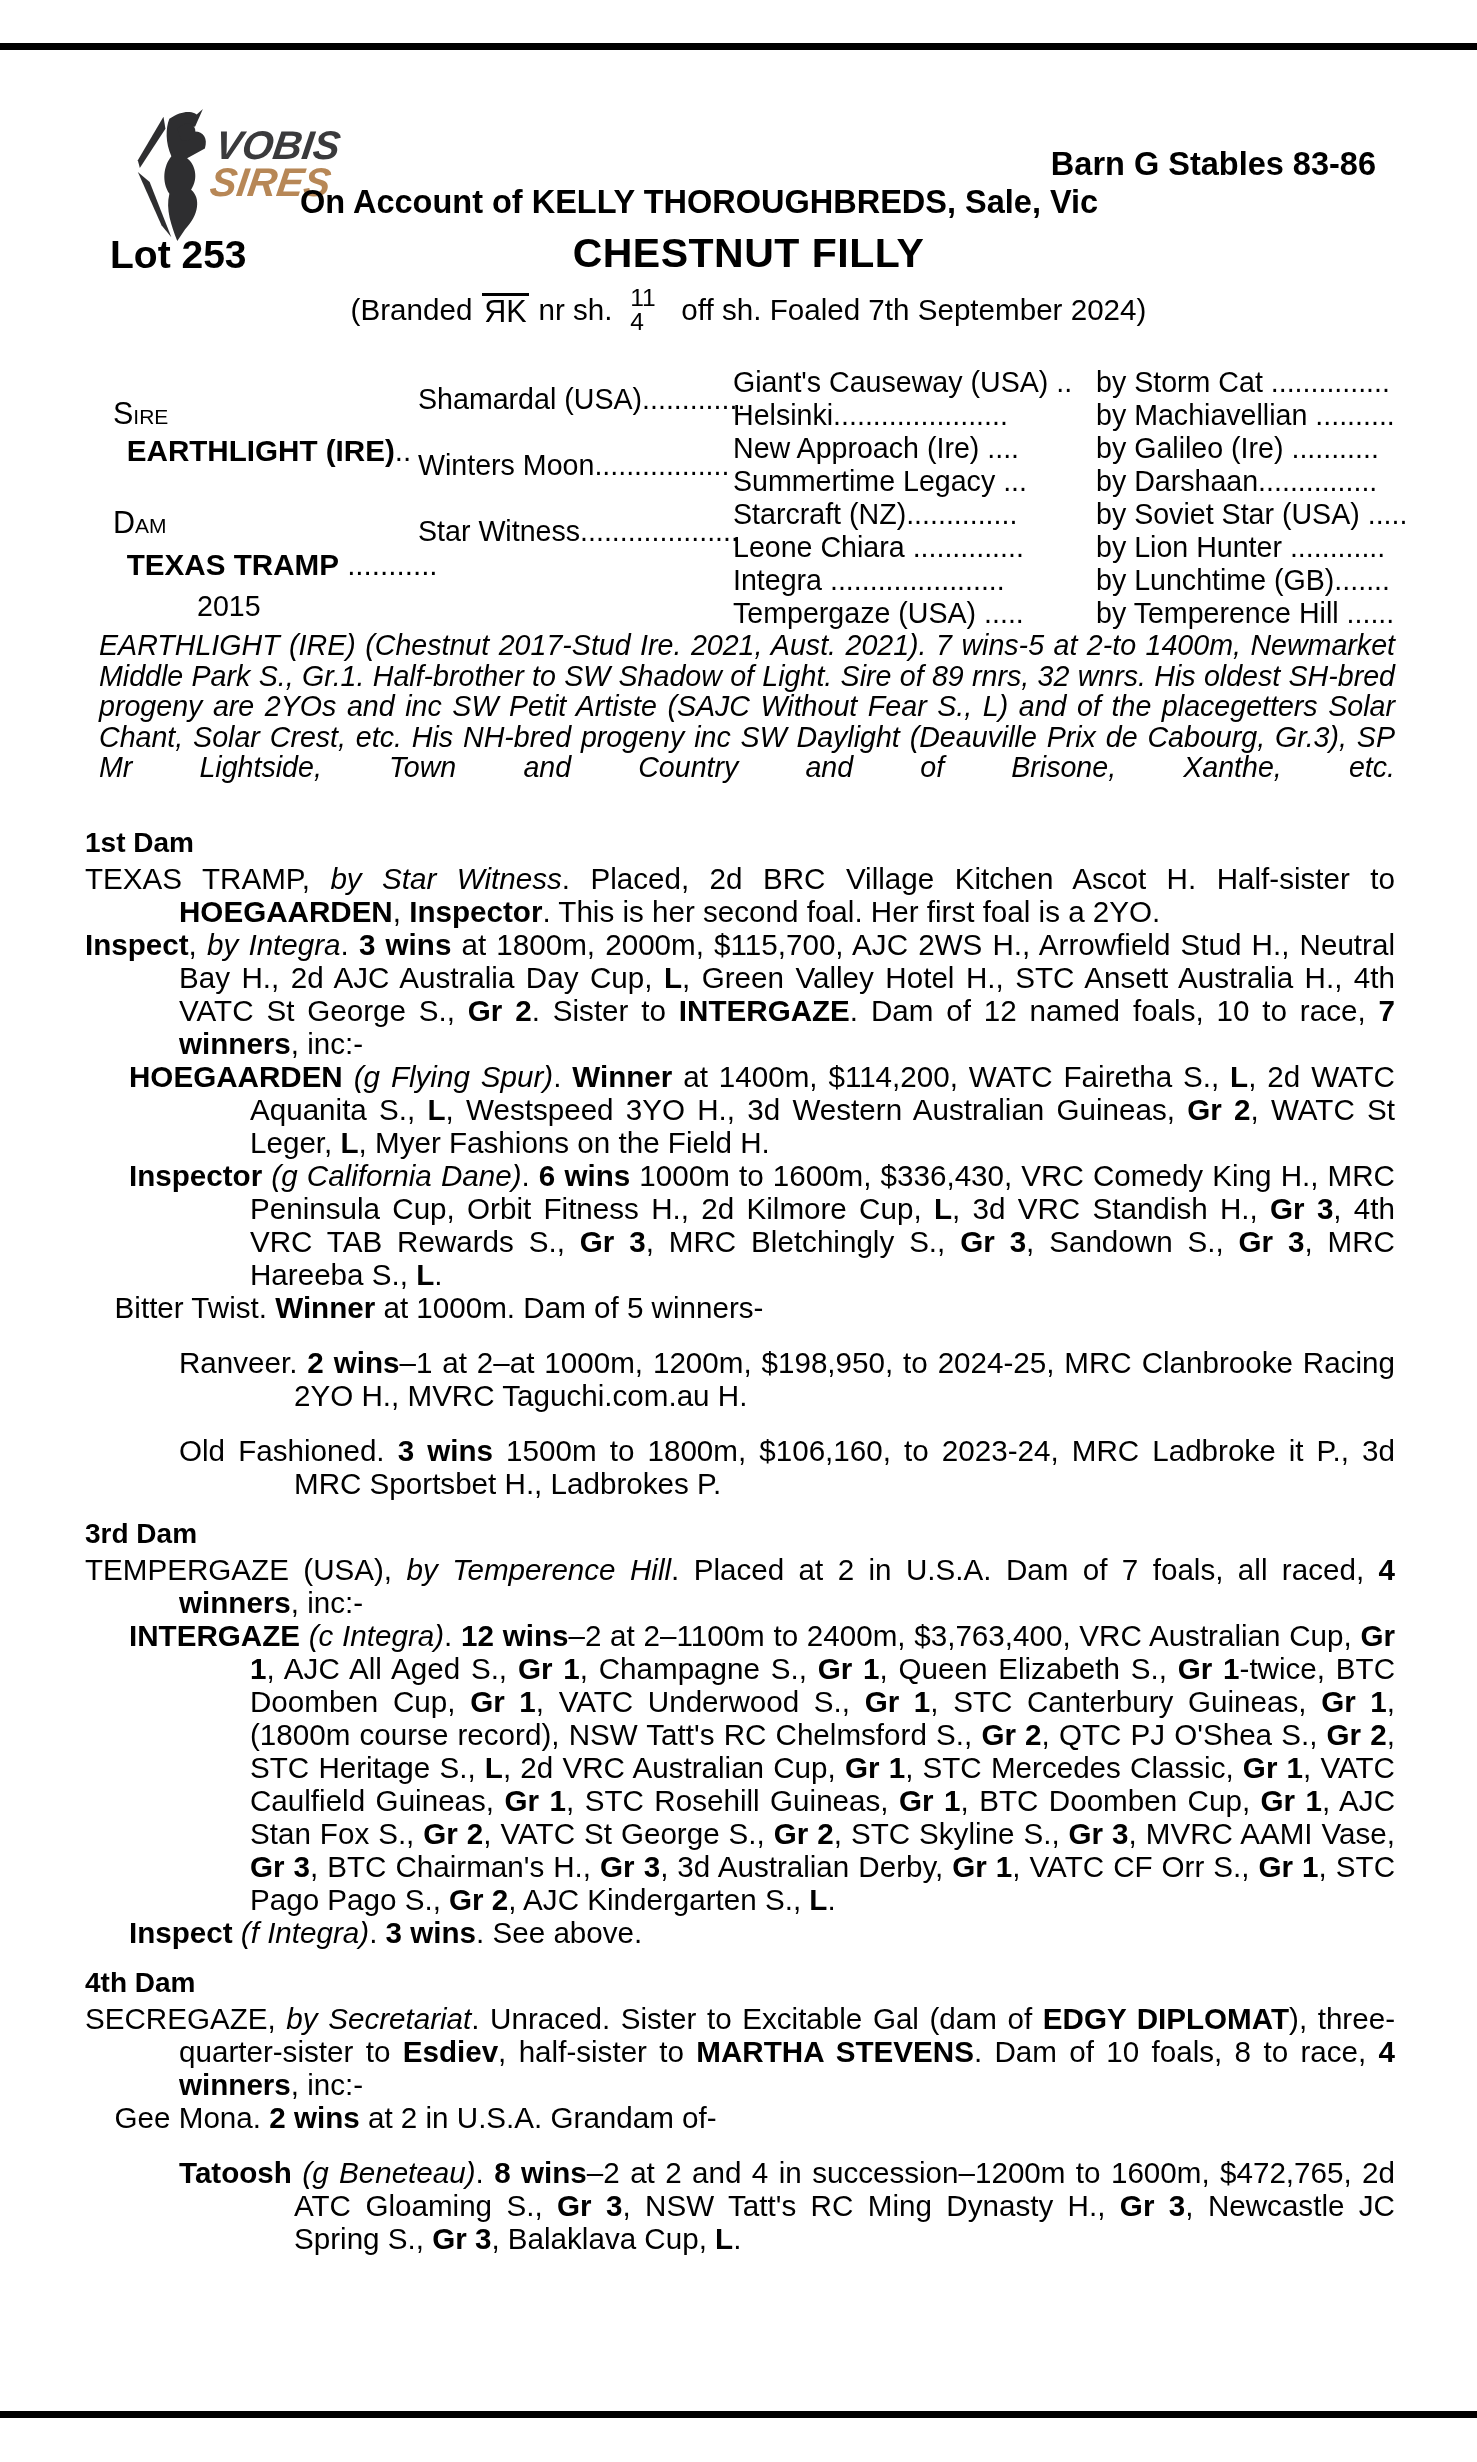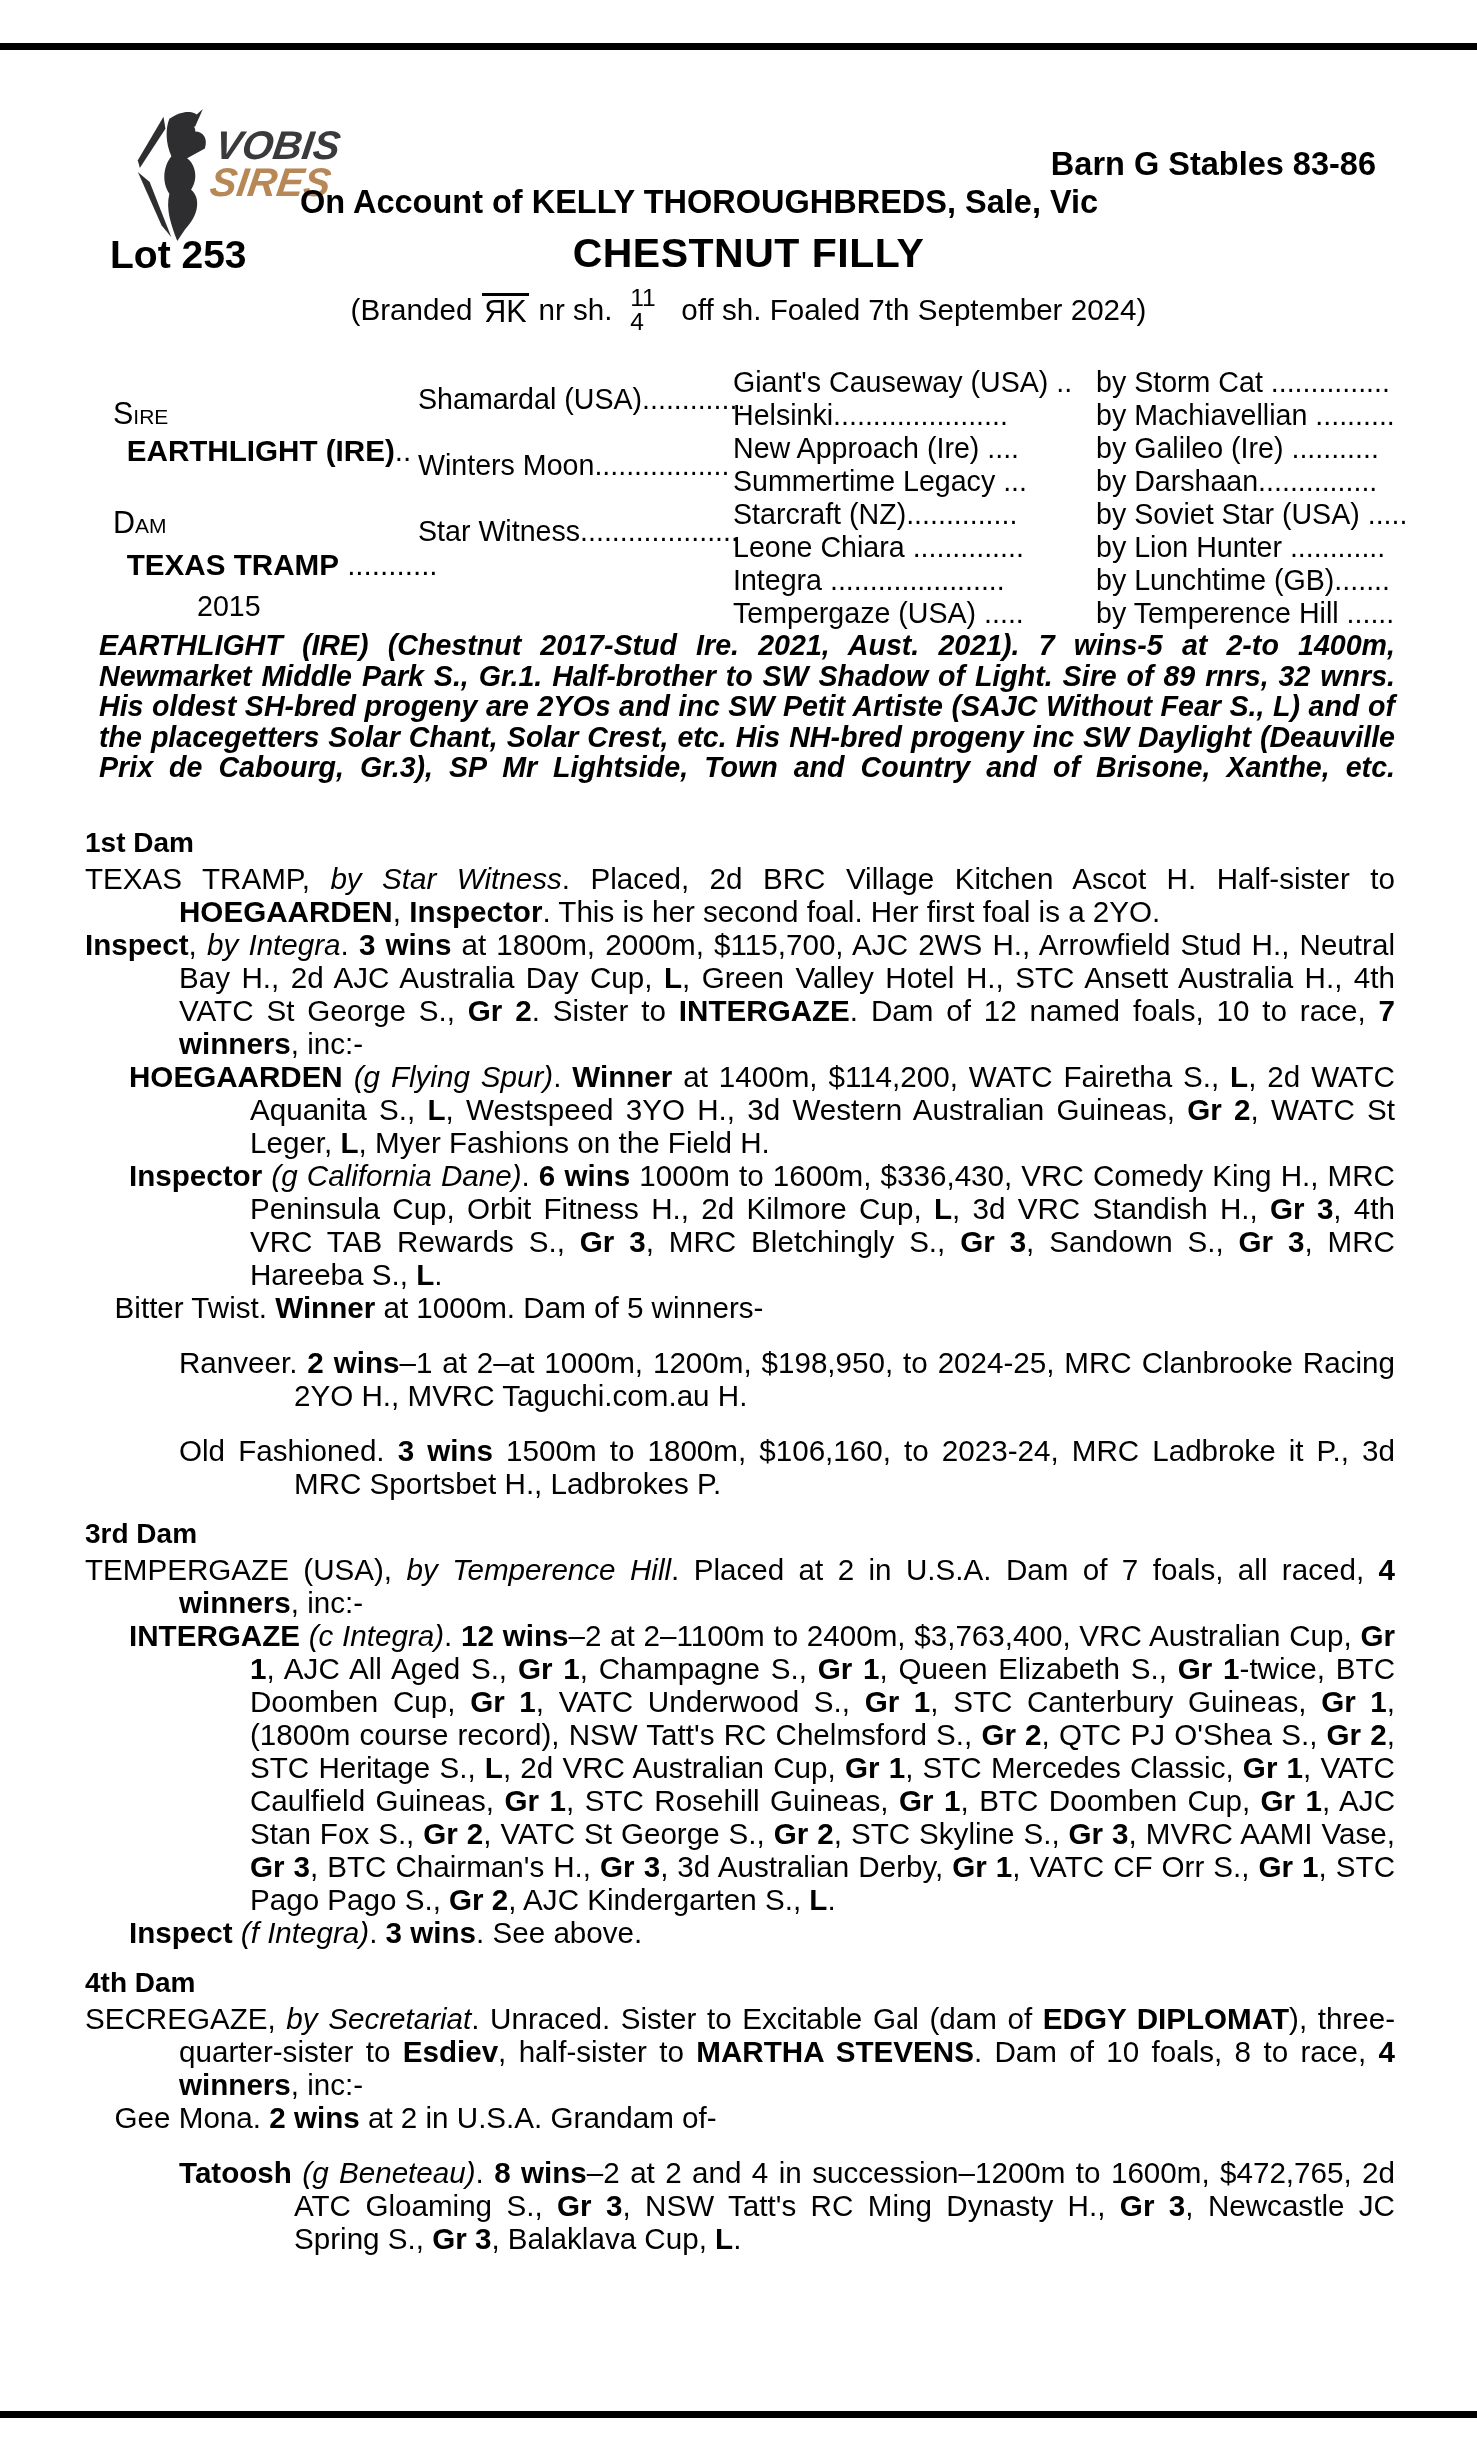--- a/index.html
+++ b/index.html
@@ -40,21 +40,21 @@
   .ped-name .dots { font-weight:normal; }
   .ped-year { padding-left:84px; font-size:28.6px; }
   .ped-p2 { display:flex; align-items:center; grid-column:2; }
   .g2-0 { grid-row:1/3; } .g2-1 { grid-row:3/5; } .g2-2 { grid-row:5/7; } .g2-3 { grid-row:7/9; }
   .ped-p3 { grid-column:3; display:flex; align-items:center; }
   .ped-p4 { grid-column:4; display:flex; align-items:center;text-align:right; }
 
   
   .sire-note {
     position:absolute; top:630px; left:99px; width:1296px;
-    font-weight:bold; font-style:italic; font-size:28.6px; line-height:30.5px;
+    font-weight:normal; font-style:italic; font-size:28.6px; line-height:30.5px;
     text-align:justify; text-align-last:justify; margin:0;
   }
 
   
   .sections { position:absolute; top:825px; left:85px; width:1310px; font-size:29.6px; line-height:33px; }
   .dam-heading { font-weight:bold; font-size:28px; line-height:35px; margin:15.8px 0 2px 0; }
   .dam-heading:first-child { margin-top:0; }
   .para { margin:0; text-align:justify; }
   .p-dam   { padding-left:94px;  text-indent:-94px; }
   .p-e1    { padding-left:165px; text-indent:-121px; }

